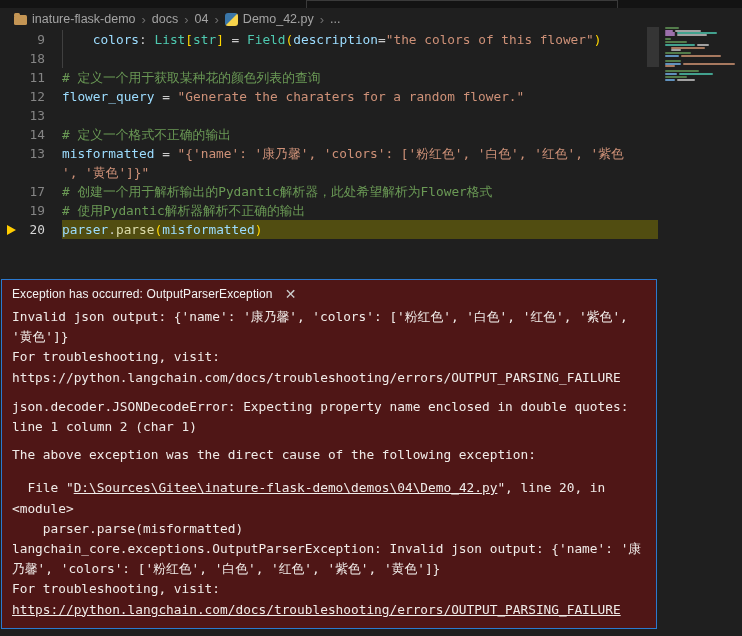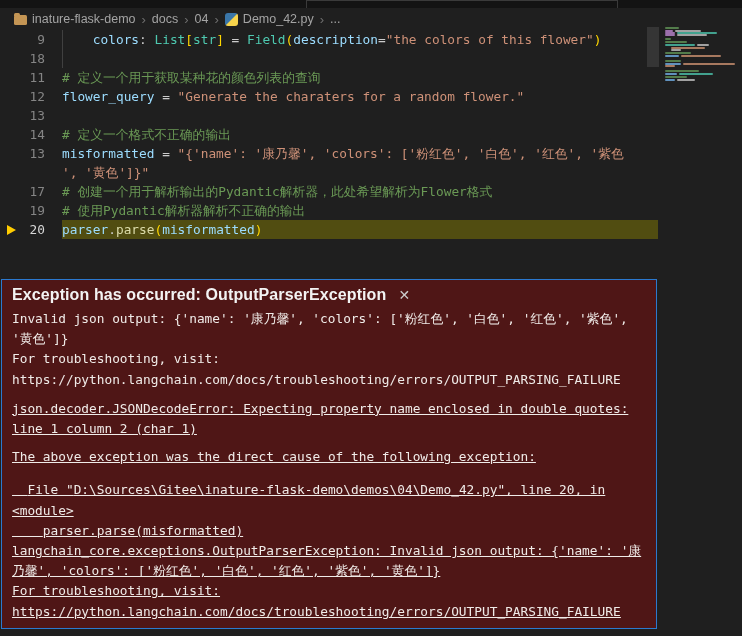--- a/index.html
+++ b/index.html
@@ -46,25 +46,25 @@
   .mm-slider{position:absolute;left:2px;top:27px;width:12px;height:40px;background:rgba(255,255,255,0.10);}
   
   .exception{
     position:absolute;top:279px;left:1px;width:656px;height:350px;
     background:var(--panel-bg);border:1.5px solid var(--panel-border);
     padding:6px 10px 6px 10px;overflow:hidden;
   }
   .x-arrow{position:absolute;top:-9px;left:68px;width:0;height:0;
     border-left:8px solid transparent;border-right:8px solid transparent;border-bottom:9px solid var(--arrow-red);}
   .x-title-row{display:flex;align-items:center;color:#f3f3f3;}
-  .x-title{font-weight:bold;font-size:16px;letter-spacing:.1px;}
+  .x-title{font-weight:normal;font-size:12px;letter-spacing:.1px;}
   .x-close{margin-left:12px;color:#cccccc;font-size:14px;cursor:pointer;font-family:"DejaVu Sans",sans-serif;}
   .x-body{margin-top:5px;font-family:"DejaVu Sans Mono",monospace;font-size:12.8px;color:#f0ebe8;}
   .xpara{white-space:pre-wrap;line-height:20.2px;}
-  .xpara + .xpara{margin-top:9px;text-decoration:underline;}
+  .xpara + .xpara{margin-top:9px;}
   .xpara.gap-md{margin-top:8px;} .xpara.gap-lg{margin-top:13px;}
   .xlink{text-decoration:underline;cursor:pointer;margin-top:20px;}
 </style>
 </head>
 <body>
 
 <div class="top-strip">
   <div class="vdiv" style="left:306px"></div>
   <div class="vdiv" style="left:617px"></div>
   <div class="hdiv"></div>

